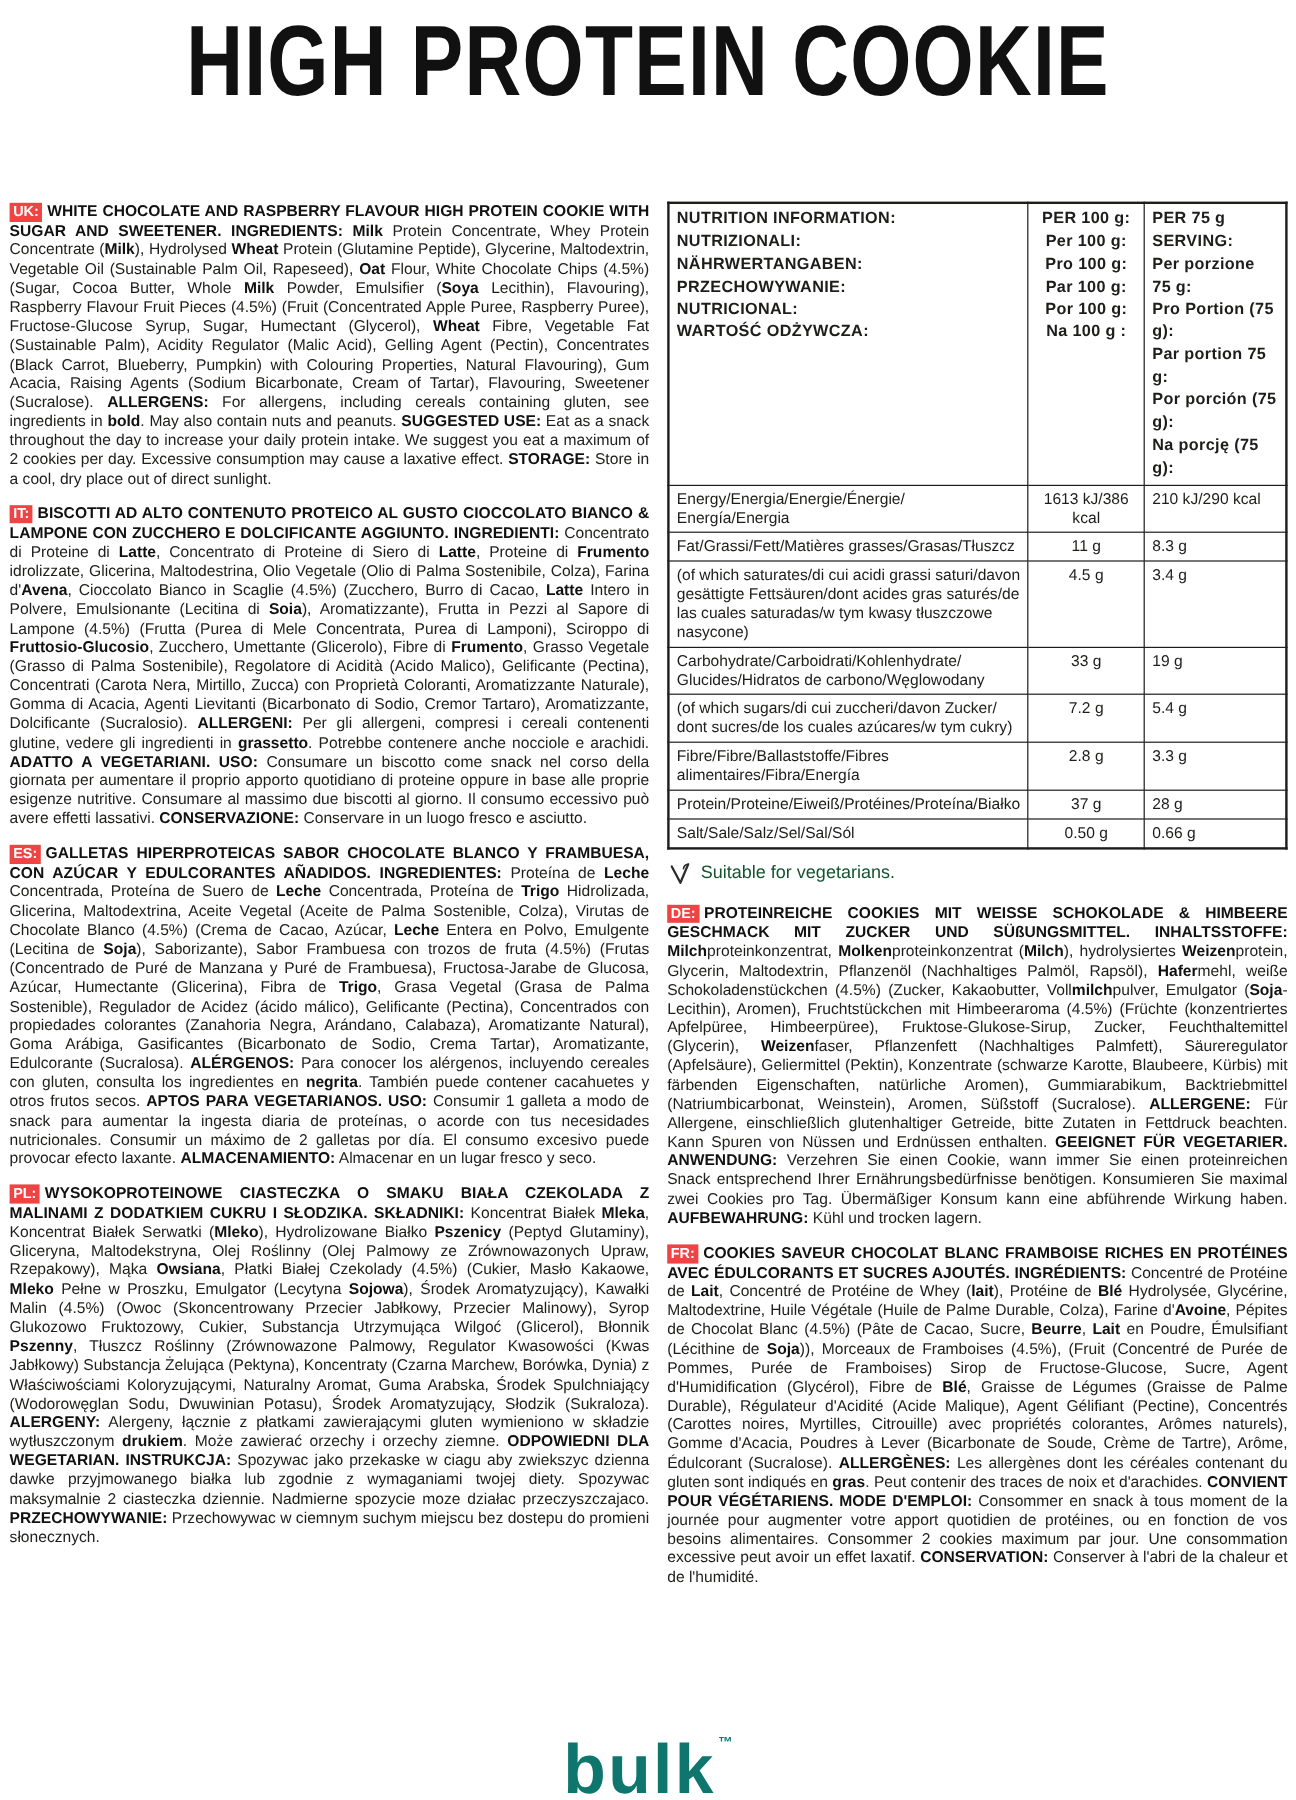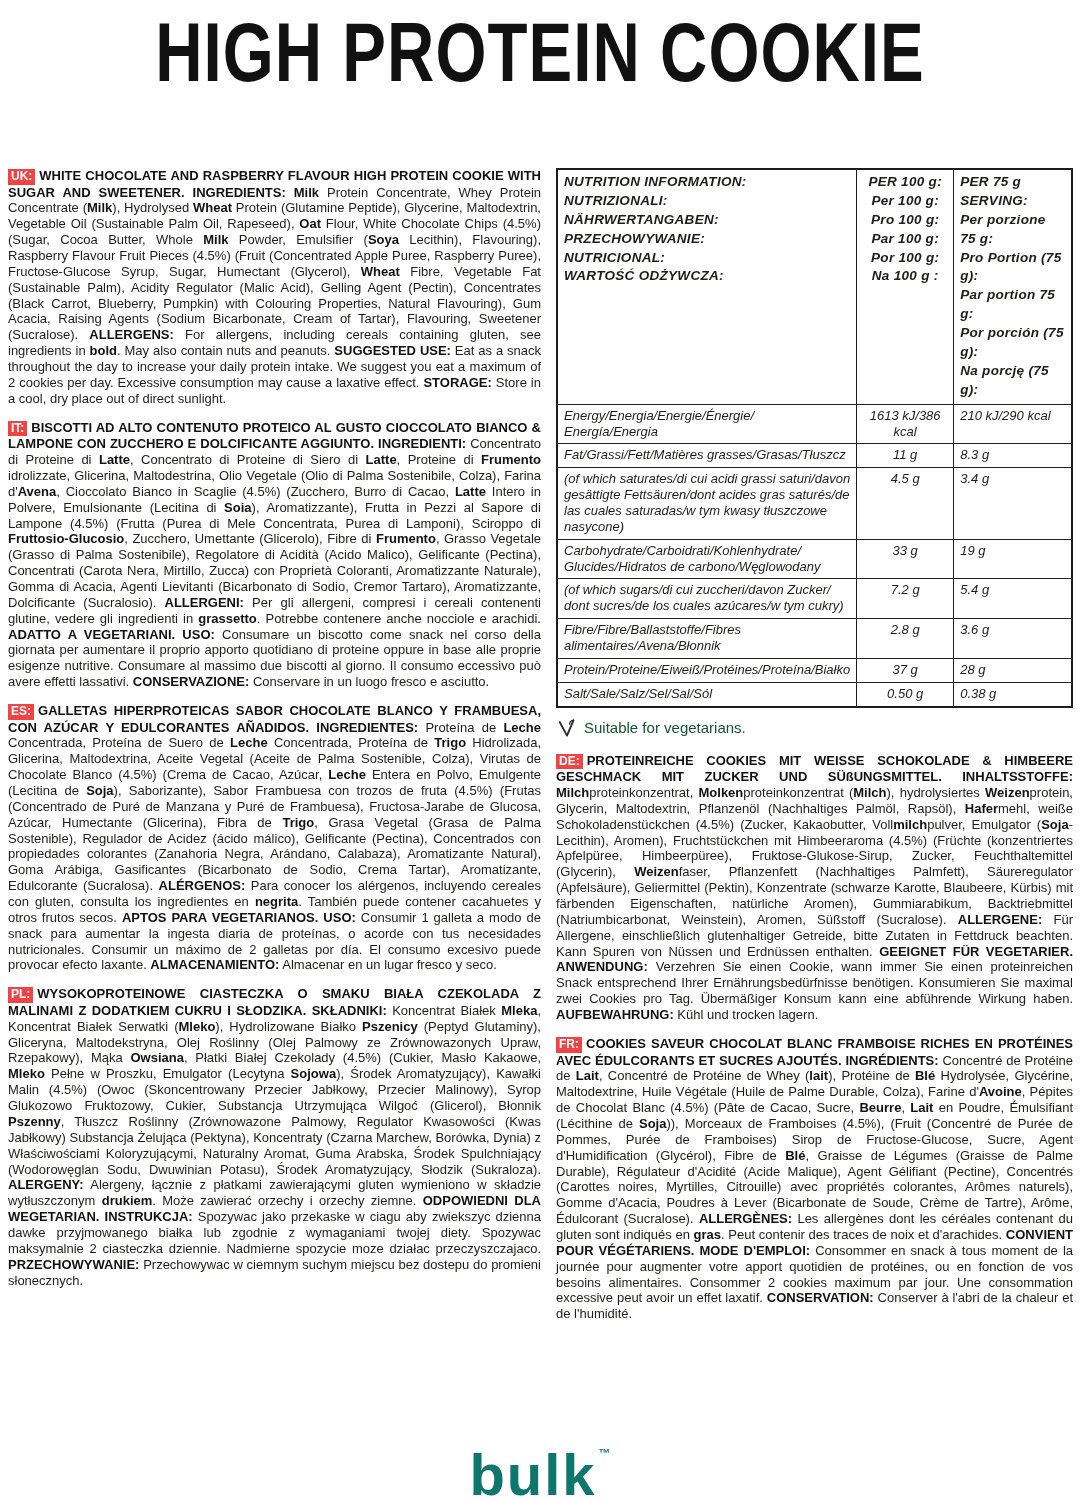--- a/index.html
+++ b/index.html
@@ -28,21 +28,21 @@
     font-weight:bold; font-size:12px; line-height:1.3;
     padding:0 3px; margin-right:4px; vertical-align:baseline;
   }
   table.nutri {
     width:100%; border-collapse:collapse; border:2.5px solid #1d1d1b;
     margin:0 0 10px 0;
   }
   .nutri th, .nutri td {
     border:1.5px solid #1d1d1b; padding:3px 6px 4px 6px;
     vertical-align:top; text-align:left;
-    font-size:13px; line-height:1.22; font-weight:normal;font-style:italic;
+    font-size:13px; line-height:1.22; font-weight:normal;
   }
   .nutri thead th { font-weight:bold; font-size:13.5px; line-height:1.4; letter-spacing:0.3px; }
   .nutri .c1 { width:57%; }
   .nutri .c2 { width:19.5%;text-align:center; }
   .nutri .c3 { width:23.5%; }
   .veg-row {
     display:flex; align-items:center; gap:8px;
     margin:4px 0 16px 2px; font-size:15px; color:#14532d;
   }
   .veg-row svg { flex:0 0 auto; display:block; }
@@ -123,33 +123,33 @@
           <td class="c1">Carbohydrate/Carboidrati/Kohlenhydrate/ Glucides/Hidratos de carbono/Węglowodany</td>
           <td class="c2">33 g</td>
           <td class="c3">19 g</td>
         </tr>
         <tr>
           <td class="c1">(of which sugars/di cui zuccheri/davon Zucker/ dont sucres/de los cuales azúcares/w tym cukry)</td>
           <td class="c2">7.2 g</td>
           <td class="c3">5.4 g</td>
         </tr>
         <tr>
-          <td class="c1">Fibre/Fibre/Ballaststoffe/Fibres alimentaires/Avena/Błonnik</td>
+          <td class="c1">Fibre/Fibre/Ballaststoffe/Fibres alimentaires/Fibra/Energía</td>
           <td class="c2">2.8 g</td>
-          <td class="c3">3.6 g</td>
+          <td class="c3">3.3 g</td>
         </tr>
         <tr>
           <td class="c1">Protein/Proteine/Eiweiß/Protéines/Proteína/Białko</td>
           <td class="c2">37 g</td>
           <td class="c3">28 g</td>
         </tr>
         <tr>
           <td class="c1">Salt/Sale/Salz/Sel/Sal/Sól</td>
           <td class="c2">0.50 g</td>
-          <td class="c3">0.38 g</td>
+          <td class="c3">0.66 g</td>
         </tr>
       </tbody>
   </table>
 
   <div class="veg-row">
     <svg width="18" height="19" viewBox="0 0 20 21" aria-hidden="true">
       <path d="M2 4.5 L10 19.5 L17.2 2.5" stroke="#2b2b2b" stroke-width="2.1" fill="none" stroke-linecap="round" stroke-linejoin="round"></path>
       <path d="M17.2 2.5 C14.6 2.6 13.1 4.2 12.9 6.6" stroke="#2b2b2b" stroke-width="1.5" fill="none" stroke-linecap="round"></path>
     </svg>
     <span>Suitable for vegetarians.</span>

